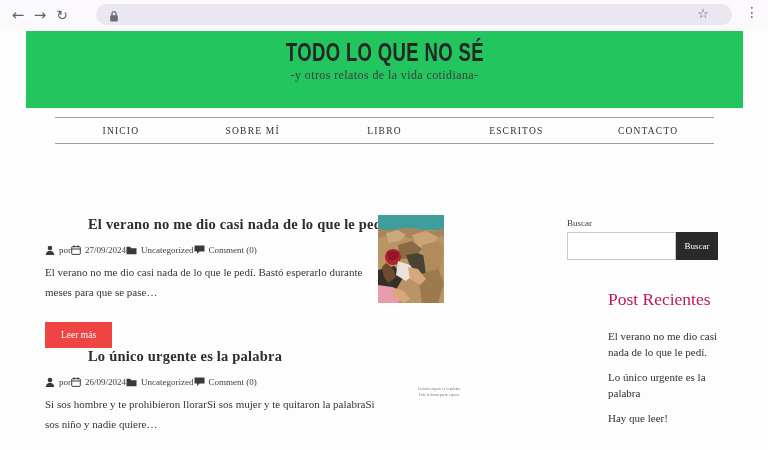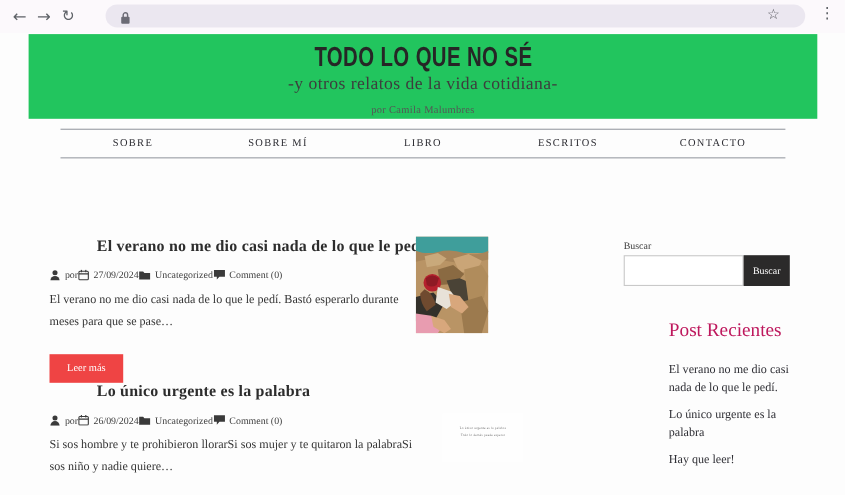--- a/index.html
+++ b/index.html
@@ -13,21 +13,21 @@
   .navbtn { position:absolute; top:3px; width:22px; height:24px; text-align:center; line-height:24px; font-size:15px; color:#5f6368; cursor:pointer; }
   .btn-back{ left:7px; } .btn-fwd{ left:29px; } .btn-reload{ left:51px; font-size:14px; }
   .urlbar { position:absolute; left:96px; top:4px; width:636px; height:21px; border-radius:11px; background:#ebe7f0; }
   .lock { position:absolute; left:13px; top:4px; }
   .starbtn { position:absolute; right:23px; top:2px; font-size:13px; color:#55555c; cursor:pointer; }
   .menubtn { position:absolute; right:9px; top:4px; font-size:14px; color:#5f6368; cursor:pointer; }
   
   .masthead { position:absolute; left:26px; top:31px; width:717px; height:77px; background:#22c55e; text-align:center; }
   .site-title { margin:7px 0 0 0; font-family:"Liberation Sans", sans-serif; font-weight:bold; font-size:25px; color:#262626; letter-spacing:0.5px; }
   .site-title span { display:inline-block; transform:scaleX(0.74); transform-origin:center; white-space:nowrap; }
-  .site-subtitle { margin:1px 0 0 0; font-size:16px; color:#3d3d3d; letter-spacing:0.4px; }
+  .site-subtitle { margin:1px 0 0 0; font-size:12px; color:#3d3d3d; letter-spacing:0.4px; }
   .site-byline { margin:10px 0 0 0; font-size:9.5px; color:#555; letter-spacing:0.3px; }
   
   .mainnav { position:absolute; left:55px; top:117px; width:659px; height:27px; display:flex;
     border-top:1px solid #989ca3; border-bottom:1px solid #989ca3; }
   .mainnav a { flex:1; text-align:center; line-height:26px; font-size:9.5px; letter-spacing:1.2px; color:#2e2e34; text-decoration:none; cursor:pointer; }
   
   .post { position:absolute; left:45px; }
   .post-1 { top:216px; width:430px; }
   .post-2 { top:348px; width:440px; }
   .post-title { margin:0; padding-left:43px; font-size:14.5px; font-weight:600; color:#2d2d2d; letter-spacing:0.2px; cursor:pointer; }
@@ -66,25 +66,24 @@
       </svg>
     </span>
     <span class="starbtn">☆</span>
   </div>
   <span class="menubtn">⋮</span>
 </div>
 
 <header class="masthead">
   <h1 class="site-title"><span>TODO LO QUE NO SÉ</span></h1>
   <p class="site-subtitle">-y otros relatos de la vida cotidiana-</p>
-  <p class="site-byline">por Camila Malumbres</p>
 </header>
 
 <nav class="mainnav">
-  <a>SOBRE</a>
+  <a>INICIO</a>
   <a>SOBRE MÍ</a>
   <a>LIBRO</a>
   <a>ESCRITOS</a>
   <a>CONTACTO</a>
 </nav>
 
 <article class="post post-1">
   <h2 class="post-title">El verano no me dio casi nada de lo que le pedí.</h2>
   <div class="meta">
     <span class="mitem">

